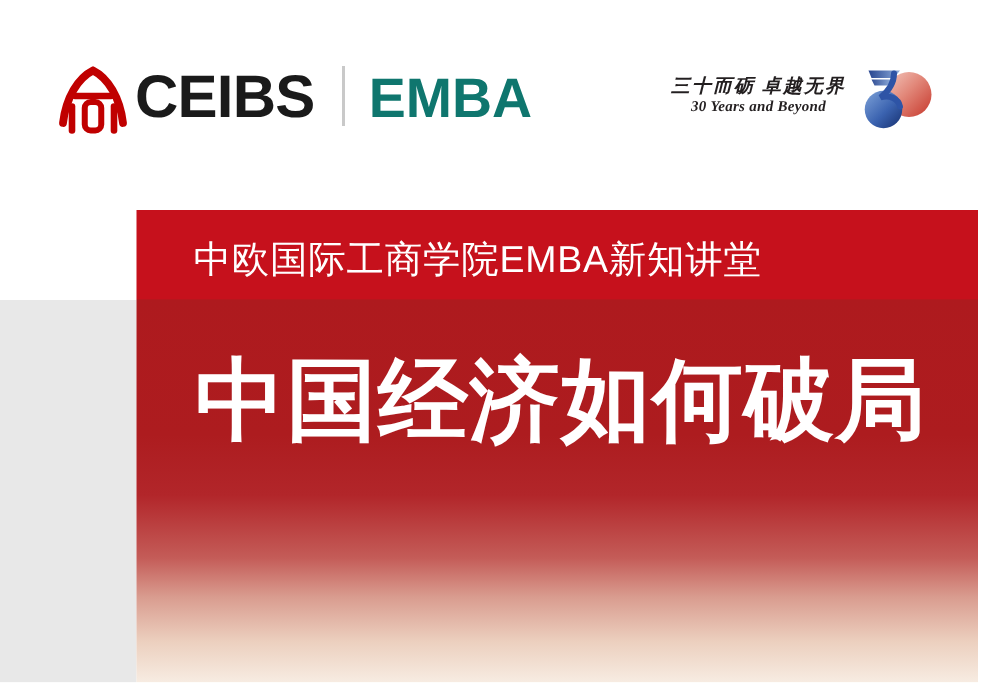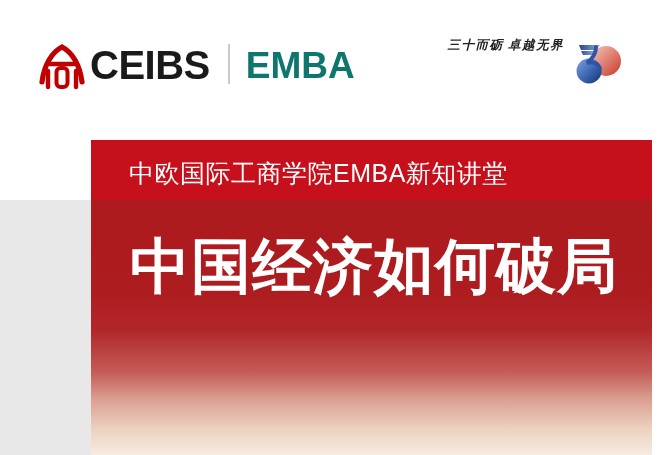--- a/index.html
+++ b/index.html
@@ -76,20 +76,21 @@
     line-height: 1;
     margin-top: 2px;
   }
 
   
   .anniv {
     position: absolute;
     right: 36px;
     top: 38px;
     display: flex;
+    align-items: center;
     height: 52px;
   }
 
   .anniv-text {
     text-align: center;
     margin-right: 8px;
     color: #231f20;
   }
 
   .anniv-cn {
@@ -235,20 +236,21 @@
       <span class="ceibs-word">CEIBS</span>
 
       <span class="brand-divider"></span>
 
       <span class="emba-word">EMBA</span>
     </div>
 
     <div class="anniv">
       <div class="anniv-text">
         <div class="anniv-cn">三十而砺 卓越无界</div>
+        <div class="anniv-en">30 Years and Beyond</div>
       </div>
 
       <span class="anniv-logo">
         <svg viewBox="0 0 50 48" width="50" height="48" aria-hidden="true">
           <defs>
             <linearGradient id="gBlueBall" x1="0" y1="0" x2="1" y2="1">
               <stop offset="0%" stop-color="#7FA3D9"></stop>
               <stop offset="55%" stop-color="#3B63B0"></stop>
               <stop offset="100%" stop-color="#16306F"></stop>
             </linearGradient>

